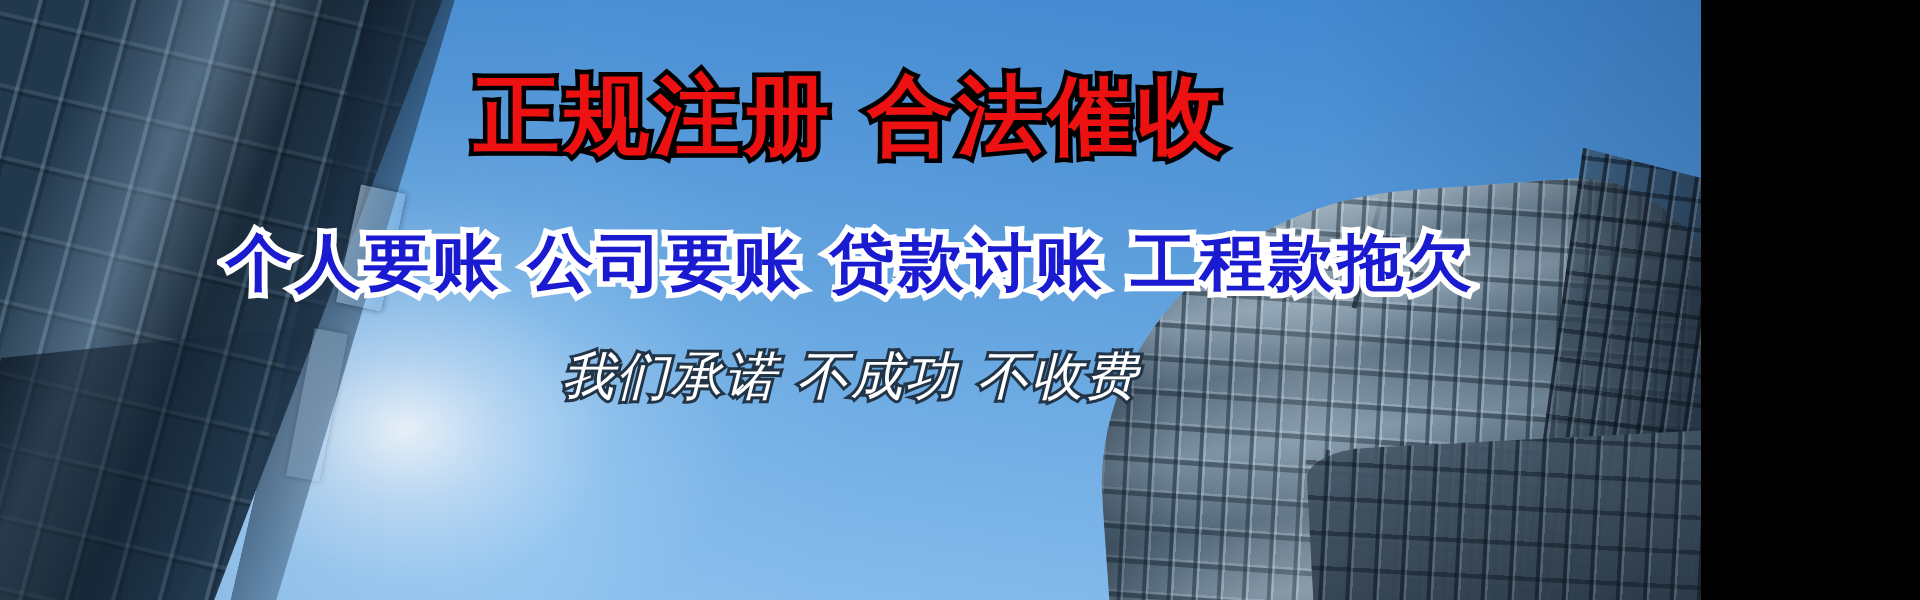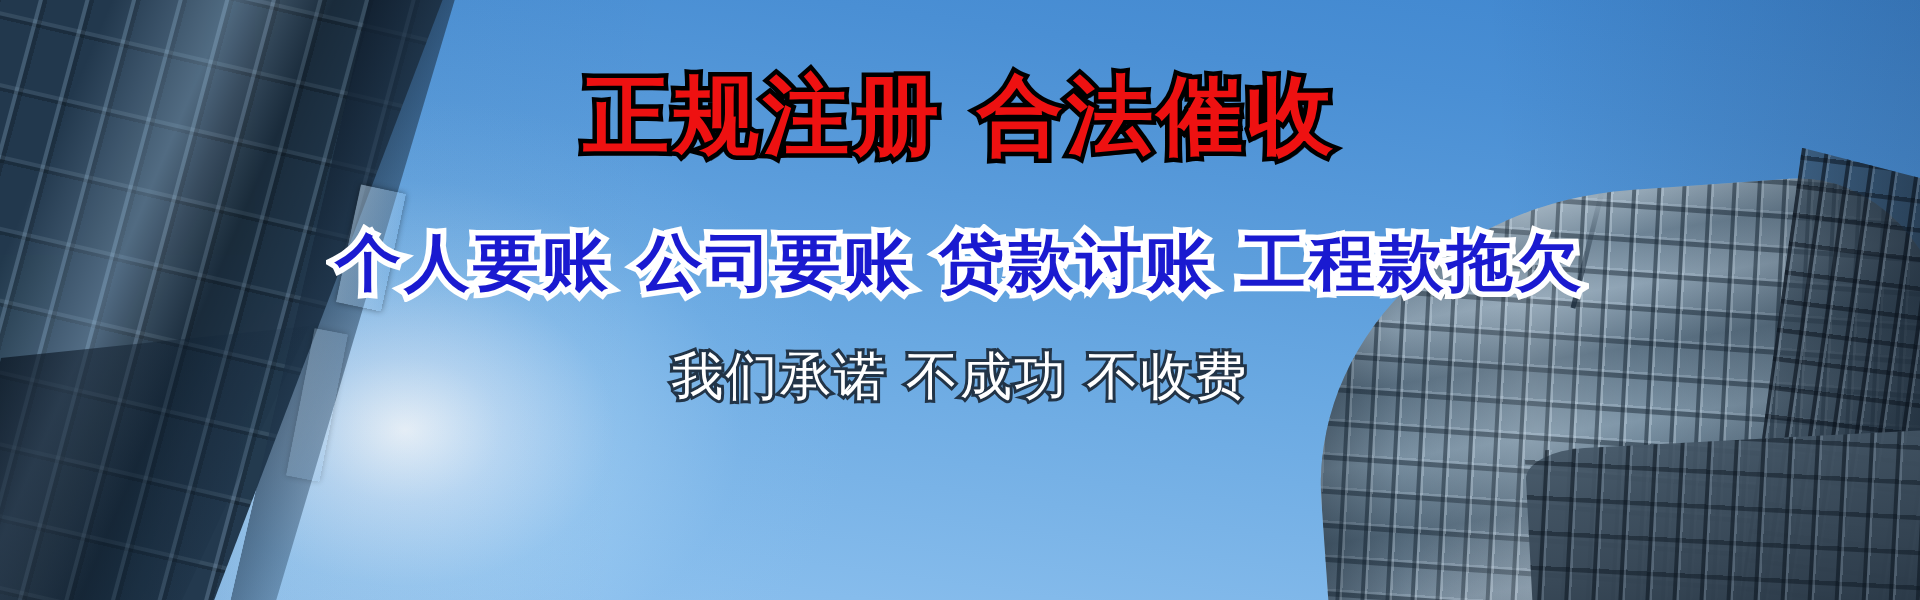--- a/index.html
+++ b/index.html
@@ -2,21 +2,21 @@
 <html><head>
 <meta charset="utf-8">
 <style>
   html, body {
     margin: 0;
     padding: 0;
     background: #000;
   }
   #banner {
     position: relative;
-    width: 1920px;
+    width: 1701px;
     height: 600px;
     overflow: hidden;
     font-family: "DejaVu Sans", "Liberation Sans", sans-serif;
     background: #4b92d6;
   }
 
   
   .sky {
     position: absolute;
     inset: 0;
@@ -273,20 +273,21 @@
     left: 0; right: 0;
     text-align: center;
     font-size: 52px;
     line-height: 1;
     font-weight: 500;
     letter-spacing: 2px;
     color: #ffffff;
     -webkit-text-stroke: 6px #223447;
     paint-order: stroke fill;
     white-space: nowrap;
+    font-style: italic;
   }
 </style>
 </head>
 <body>
 
 <div id="banner">
 
   <div class="sky"></div>
   <div class="sky-vignette"></div>
 

